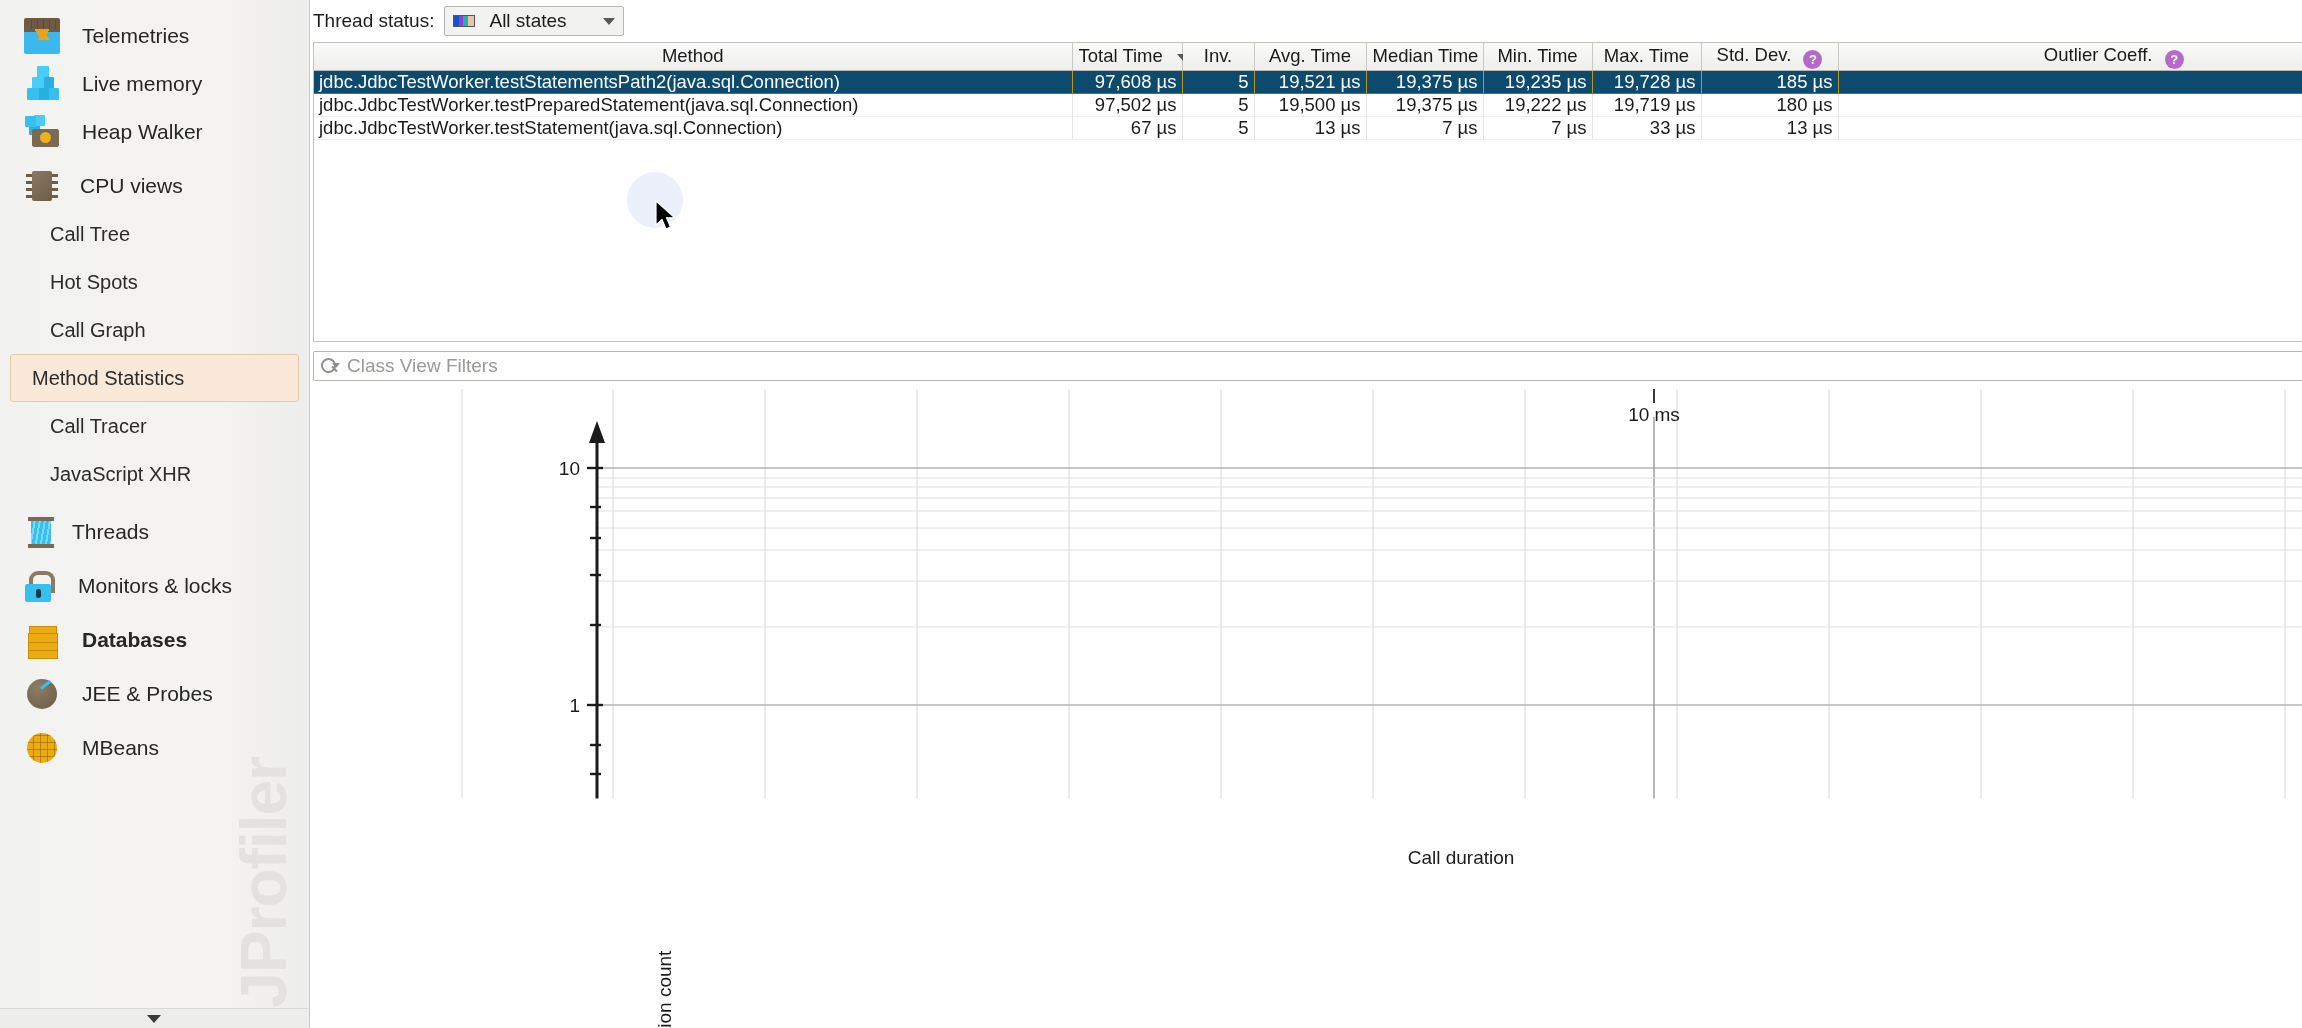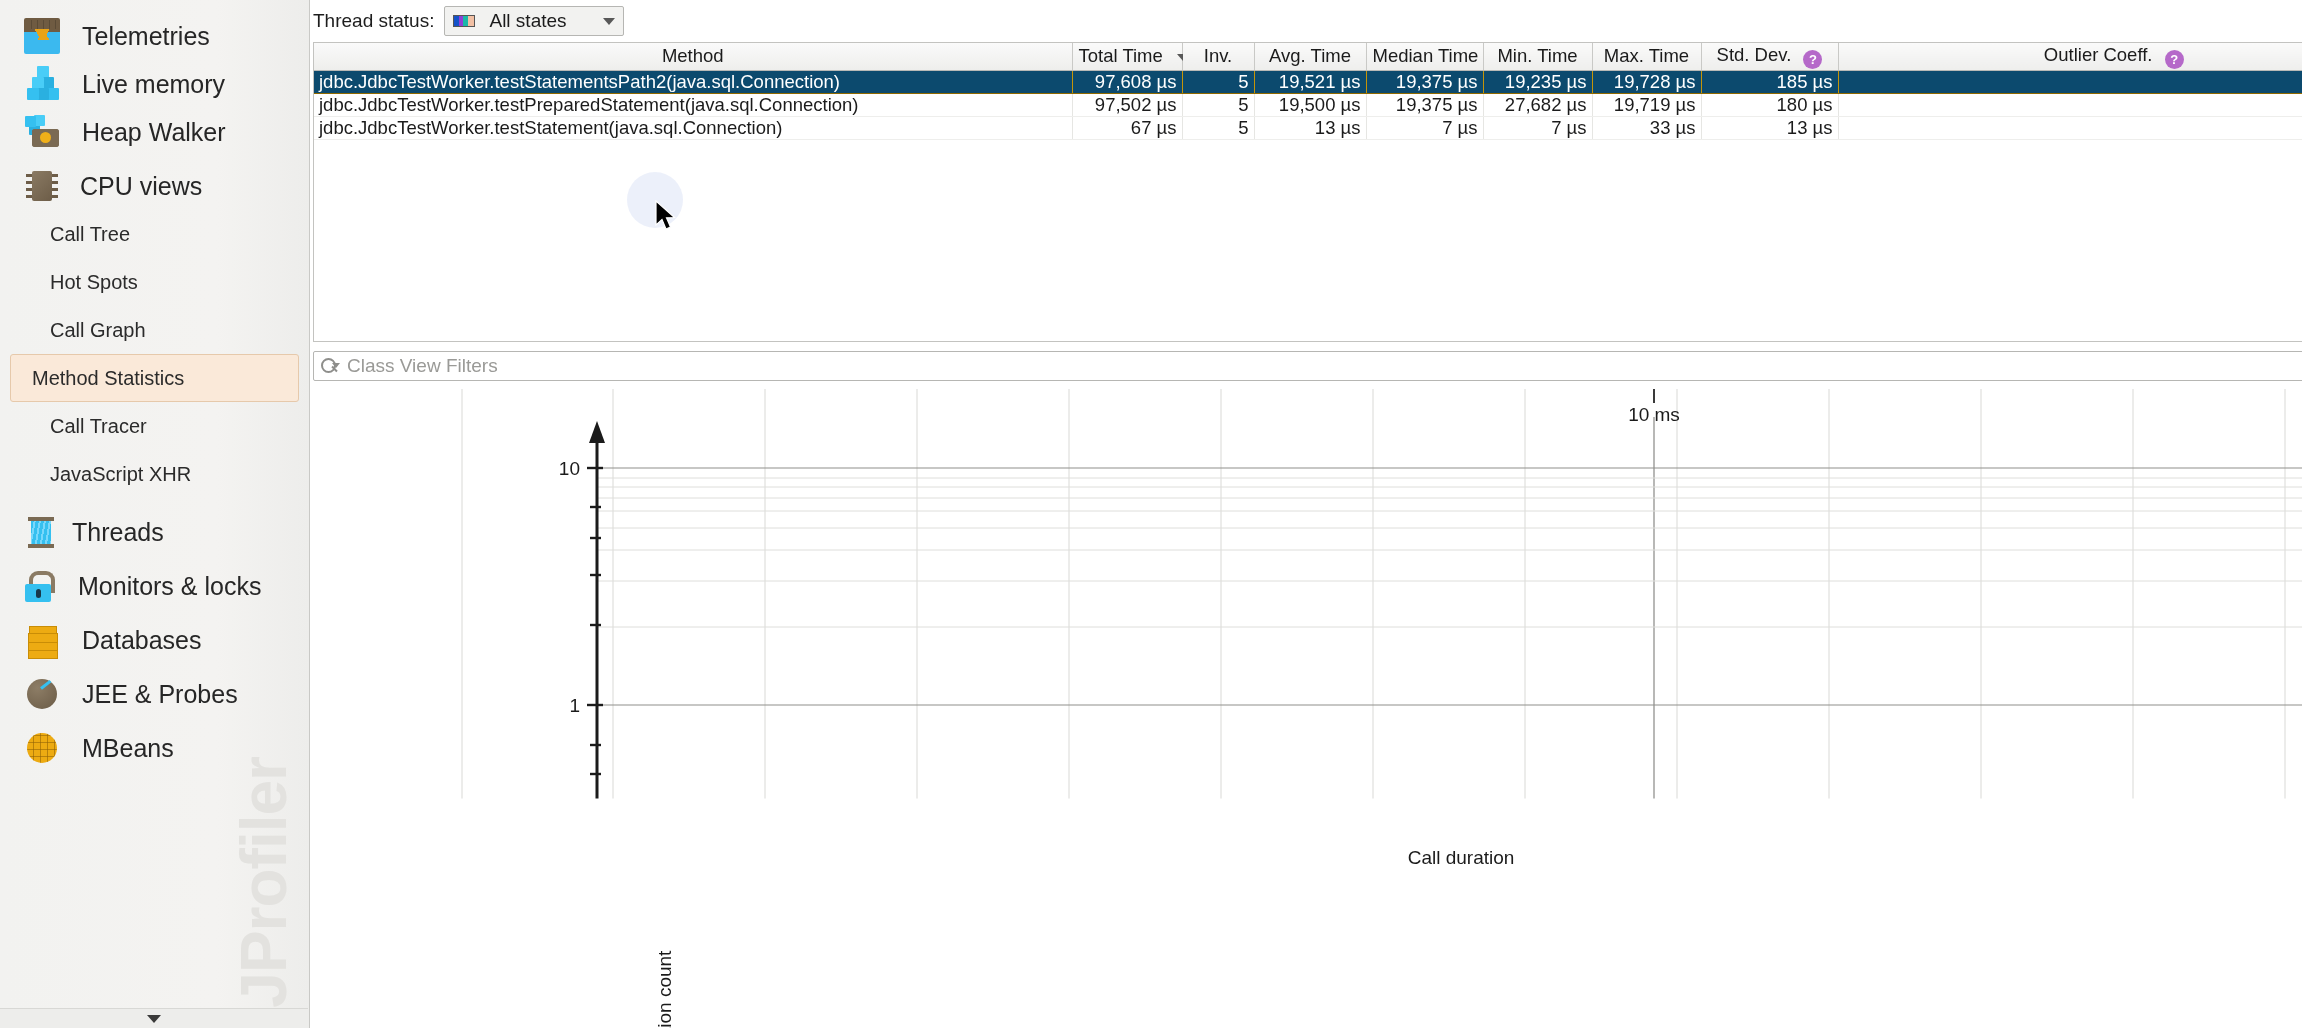--- a/index.html
+++ b/index.html
@@ -32,21 +32,21 @@
     user-select: none;
     pointer-events: none;
   }
   .nav-top {
     display: flex; align-items: center;
     height: 48px;
     padding-left: 24px;
     gap: 22px;
     cursor: default;
   }
-  .nav-top .nav-label { font-size: 25px; color: #262626; }
+  .nav-top .nav-label { font-size: 21px; color: #262626; }
   .nav-sub {
     display: flex; align-items: center;
     height: 48px;
     margin: 0 10px 0 10px;
     padding-left: 40px;
     font-size: 20px;
     color: #2b2b2b;
     border-radius: 3px;
   }
   .nav-sub.selected {
@@ -330,21 +330,21 @@
     <div class="nav-top" style="margin-top:10px;gap:12px;">
       <span class="ico ico-threads"></span>
       <span class="nav-label">Threads</span>
     </div>
     <div class="nav-top" style="margin-top:6px;padding-left:20px;">
       <span class="ico ico-lock">
           <i class="kh"></i>
         </span>
       <span class="nav-label">Monitors &amp; locks</span>
     </div>
-    <div class="nav-top" style="margin-top:6px;">
+    <div class="nav-top" style="margin-top:6px;font-weight:bold;">
       <span class="ico ico-db"></span>
       <span class="nav-label">Databases</span>
     </div>
     <div class="nav-top" style="margin-top:6px;">
       <span class="ico ico-jee"></span>
       <span class="nav-label">JEE &amp; Probes</span>
     </div>
     <div class="nav-top" style="margin-top:6px;">
       <span class="ico ico-mbean"></span>
       <span class="nav-label">MBeans</span>
@@ -423,21 +423,21 @@
             <td class="c-num">19,728 µs</td>
             <td class="c-num">185 µs</td>
             <td class="c-num">0.02</td>
           </tr>
           <tr>
             <td class="c-method">jdbc.JdbcTestWorker.testPreparedStatement(java.sql.Connection)</td>
             <td class="c-num">97,502 µs</td>
             <td class="c-num">5</td>
             <td class="c-num">19,500 µs</td>
             <td class="c-num">19,375 µs</td>
-            <td class="c-num">27,682 µs</td>
+            <td class="c-num">19,222 µs</td>
             <td class="c-num">19,719 µs</td>
             <td class="c-num">180 µs</td>
             <td class="c-num">0.02</td>
           </tr>
           <tr>
             <td class="c-method">jdbc.JdbcTestWorker.testStatement(java.sql.Connection)</td>
             <td class="c-num">67 µs</td>
             <td class="c-num">5</td>
             <td class="c-num">13 µs</td>
             <td class="c-num">7 µs</td>

